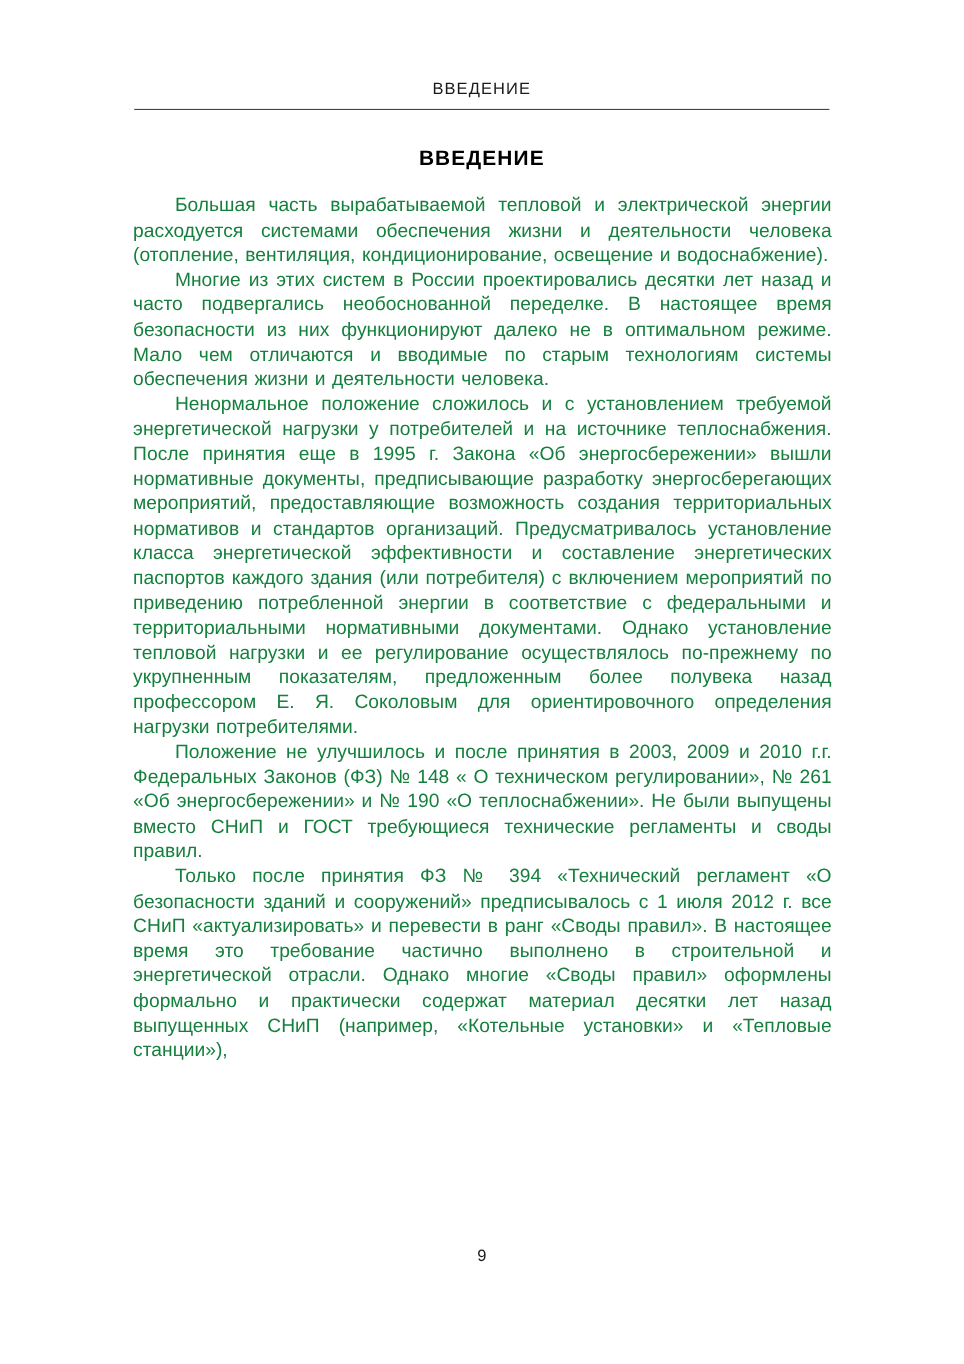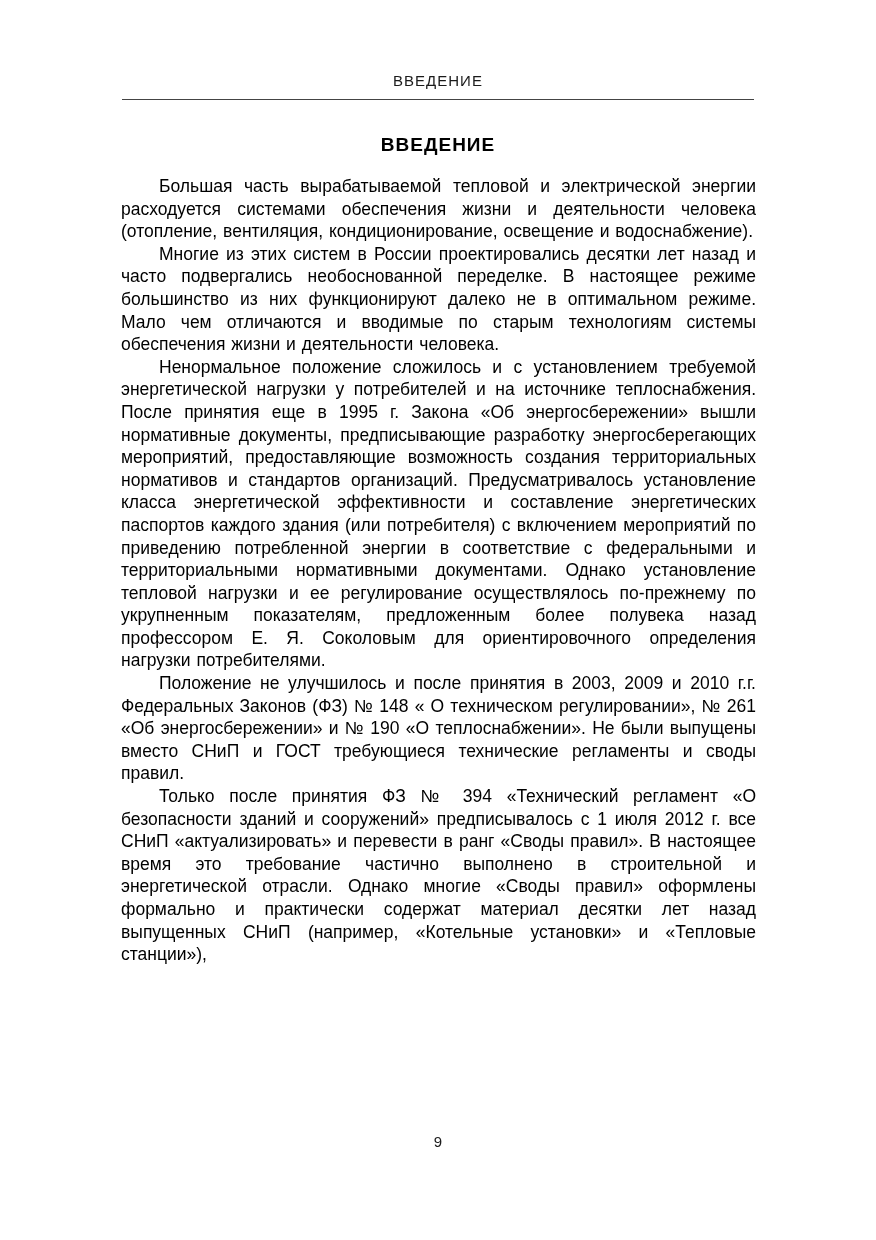--- a/index.html
+++ b/index.html
@@ -47,21 +47,21 @@
     color: #000000;
   }
   .body-text {
     position: absolute;
     top: 175px;
     left: 121px;
     width: 635px;
     font-size: 17.5px;
     line-height: 22.6px;
     text-align: justify;
-    color: #000000;
+    color: #15803d;
   }
   .body-text p {
     margin: 0;
     padding: 0;
     text-indent: 38px;
     word-spacing: 1px;
   }
   .page-number {
     position: absolute;
     top: 1133px;
@@ -78,21 +78,21 @@
 <div class="page">
 
   <div class="running-header">ВВЕДЕНИЕ</div>
 
   <div class="header-rule"></div>
 
   <h1 class="chapter-title">ВВЕДЕНИЕ</h1>
 
   <div class="body-text">
     <p>Большая часть вырабатываемой тепловой и электрической энергии расходуется системами обеспечения жизни и деятельности человека (отопление, вентиляция, кондиционирование, освещение и водоснабжение).</p>
-    <p>Многие из этих систем в России проектировались десятки лет назад и часто подвергались необоснованной переделке. В настоящее режиме большинство из них функционируют далеко не в оптимальном режиме. Мало чем отличаются и вводимые по старым технологиям системы обеспечения жизни и деятельности человека.</p>
+    <p>Многие из этих систем в России проектировались десятки лет назад и часто подвергались необоснованной переделке. В настоящее время безопасности из них функционируют далеко не в оптимальном режиме. Мало чем отличаются и вводимые по старым технологиям системы обеспечения жизни и деятельности человека.</p>
     <p>Ненормальное положение сложилось и с установлением требуемой энергетической нагрузки у потребителей и на  источнике теплоснабжения. После принятия еще в 1995 г. Закона «Об энергосбережении» вышли нормативные документы, предписывающие разработку энергосберегающих мероприятий, предоставляющие возможность создания территориальных нормативов и стандартов организаций. Предусматривалось установление класса энергетической эффективности и составление энергетических паспортов каждого здания (или потребителя) с включением мероприятий по приведению потребленной энергии в соответствие с федеральными и территориальными нормативными документами. Однако установление тепловой нагрузки и ее регулирование осуществлялось по-прежнему по укрупненным показателям, предложенным более полувека назад профессором Е. Я. Соколовым для ориентировочного определения нагрузки потребителями.</p>
     <p>Положение не улучшилось и после принятия в 2003, 2009 и 2010 г.г. Федеральных Законов (ФЗ) № 148 « О техническом регулировании», № 261 «Об энергосбережении» и № 190 «О теплоснабжении». Не были выпущены вместо СНиП и ГОСТ требующиеся технические регламенты и своды правил.</p>
     <p>Только после принятия ФЗ № 394 «Технический регламент «О безопасности зданий и сооружений» предписывалось с 1 июля 2012 г. все СНиП «актуализировать» и перевести в ранг «Своды правил». В настоящее время это требование частично выполнено в строительной и энергетической отрасли. Однако многие «Своды правил» оформлены формально и практически содержат материал десятки лет назад выпущенных СНиП (например, «Котельные установки» и «Тепловые станции»),</p>
   </div>
 
   <div class="page-number">9</div>
 
 </div>
 
 </body></html>

